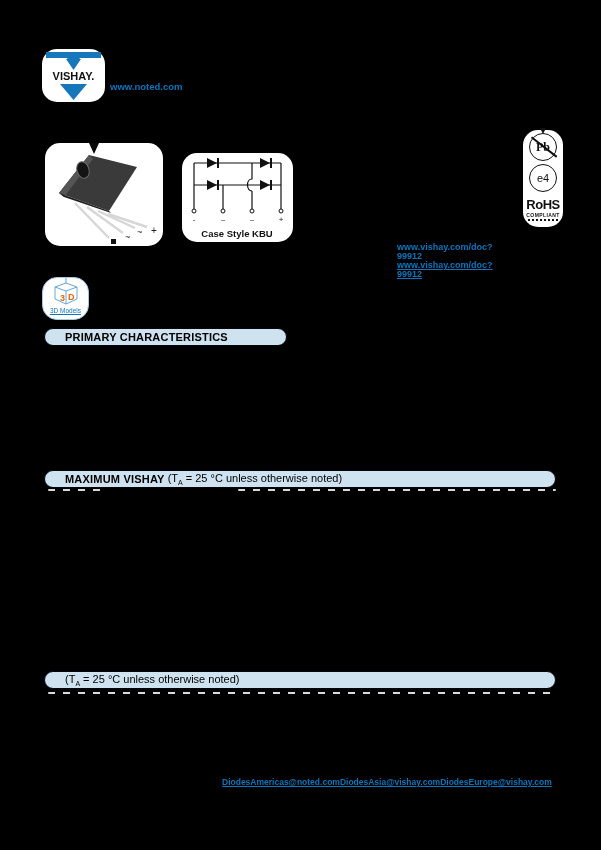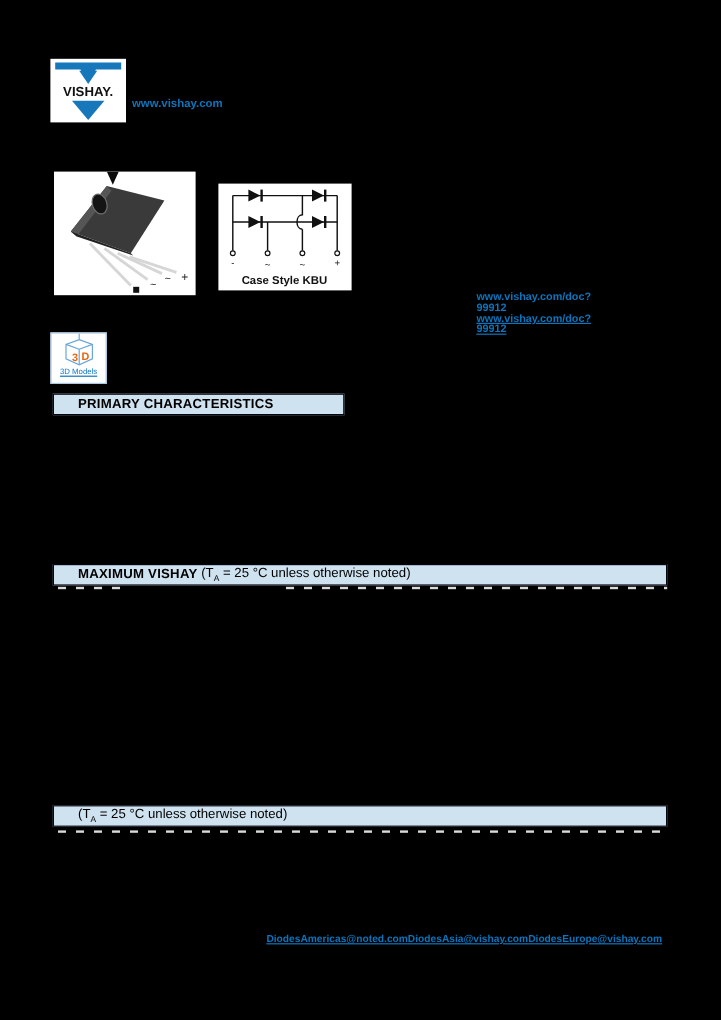--- a/index.html
+++ b/index.html
@@ -1,18 +1,18 @@
 <!DOCTYPE html>
 <html><head>
 <meta charset="utf-8">
 <style>
   html,body{margin:0;padding:0;background:#000;}
   #page{position:relative;width:601px;height:850px;background:#000;overflow:hidden;
         font-family:"Liberation Sans",sans-serif;-webkit-font-smoothing:antialiased;}
-  .abs{position:absolute;}
+  .abs{position:absolute;border-radius:15px;}
   .whitebox{background:#fff;}
   
   #logo-box{left:42px;top:49px;width:63px;height:53px;}
   #website{left:110px;top:81px;font-size:9.5px;font-weight:bold;color:#0d75bd;text-decoration:none;}
   
   #photo-box{left:45px;top:143px;width:118px;height:103px;}
   #circuit-box{left:182px;top:153px;width:111px;height:89px;}
   
   #badge-strip{left:523px;top:130px;width:40px;height:97px;background:#fff;
                display:flex;flex-direction:column;align-items:center;justify-content:flex-start;}
@@ -59,21 +59,21 @@
 <div id="page">
 
   <div class="abs whitebox" id="logo-box">
     <svg width="63" height="53" viewBox="0 0 63 53">
       <polygon points="4,3 59,3 59,9 38,9 31.5,20 25,9 4,9" fill="#1777bb"></polygon>
       <polygon points="24,10 39,10 31.5,21" fill="#1777bb"></polygon>
       <text x="31.5" y="31" text-anchor="middle" font-size="11" font-weight="bold" fill="#111">VISHAY.</text>
       <polygon points="18,35 45,35 31.5,51" fill="#1777bb"></polygon>
     </svg>
   </div>
-  <a class="abs" id="website" href="#">www.vishay.com</a>
+  <a class="abs" id="website" href="#">www.noted.com</a>
 
   <div class="abs whitebox" id="photo-box">
     <svg width="118" height="103" viewBox="0 0 118 103">
       <polygon points="44,0 54,0 49,11" fill="#0a0a0a"></polygon>
       <polygon points="14,50 44,12 92,24 64,68" fill="#3a3a3a"></polygon>
       <polygon points="14,50 44,12 48,16 19,54" fill="#555"></polygon>
       <polygon points="14,50 19,54 66,70 64,68" fill="#222"></polygon>
       <ellipse cx="38" cy="27" rx="6" ry="8.5" transform="rotate(-18 38 27)" fill="#141414" stroke="#6e6e6e" stroke-width="1"></ellipse>
       <g stroke="#d6d6d6" stroke-width="2.4">
         <line x1="30" y1="60" x2="64" y2="95"></line>
@@ -116,20 +116,35 @@
           <circle cx="99" cy="58" r="2"></circle>
       </g>
       <text x="12" y="69" text-anchor="middle" font-size="8" fill="#111">-</text>
       <text x="41" y="70" text-anchor="middle" font-size="8" fill="#111">~</text>
       <text x="70" y="70" text-anchor="middle" font-size="8" fill="#111">~</text>
       <text x="99" y="69" text-anchor="middle" font-size="8" fill="#111">+</text>
       <text x="55" y="84" text-anchor="middle" font-size="9.5" font-weight="bold" fill="#111">Case Style KBU</text>
     </svg>
   </div>
 
+  <div class="abs" id="badge-strip">
+    <div class="badge-circle">
+      <span class="tab"></span>
+      <span class="pb">Pb</span>
+      <span class="slash"></span>
+    </div>
+    <div class="badge-circle">
+      <span class="e4">e4</span>
+    </div>
+    <div id="rohs">
+      <span class="rohs-word">RoHS</span>
+      <span class="compliant-word">COMPLIANT</span>
+      <div class="tickrow"></div>
+    </div>
+  </div>
 
   <div class="abs" id="features-link">
     <a href="#">www.vishay.com/doc?99912</a>
     <a href="#" class="u">www.vishay.com/doc?99912</a>
   </div>
 
   <div class="abs" id="models-box">
     <svg width="34" height="28" viewBox="0 0 34 28">
       <line x1="17" y1="0" x2="17" y2="5" stroke="#6aa6d8" stroke-width="1"></line>
       <g stroke="#6aa6d8" stroke-width="1" fill="#fff">

